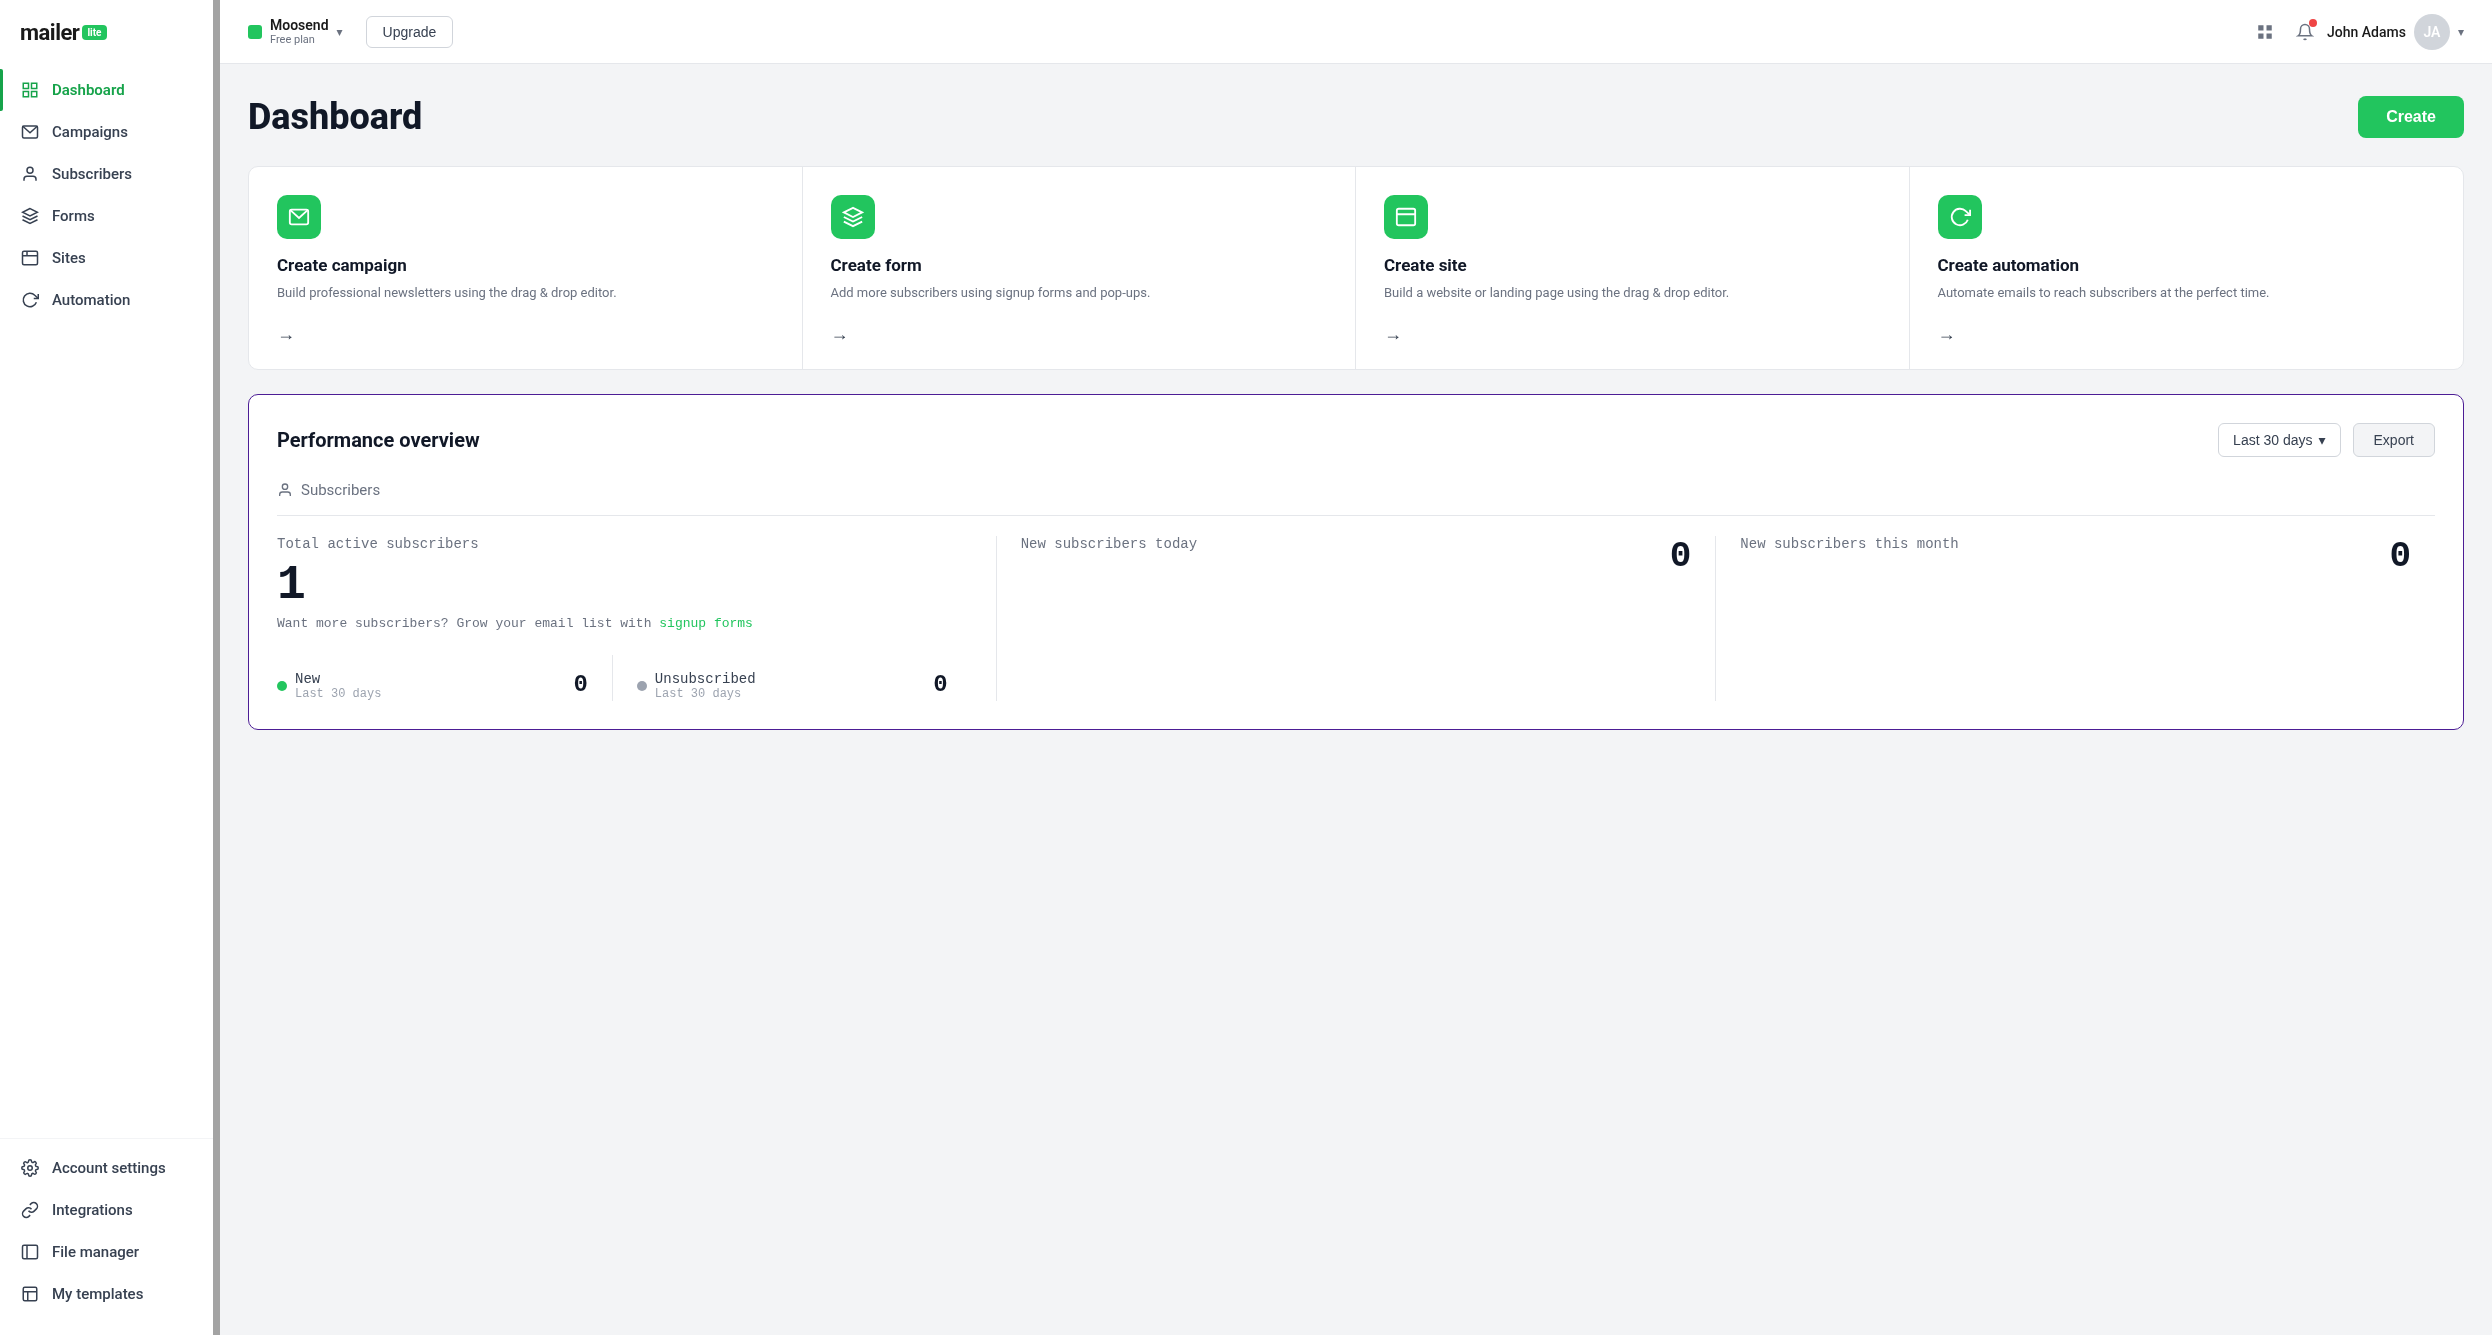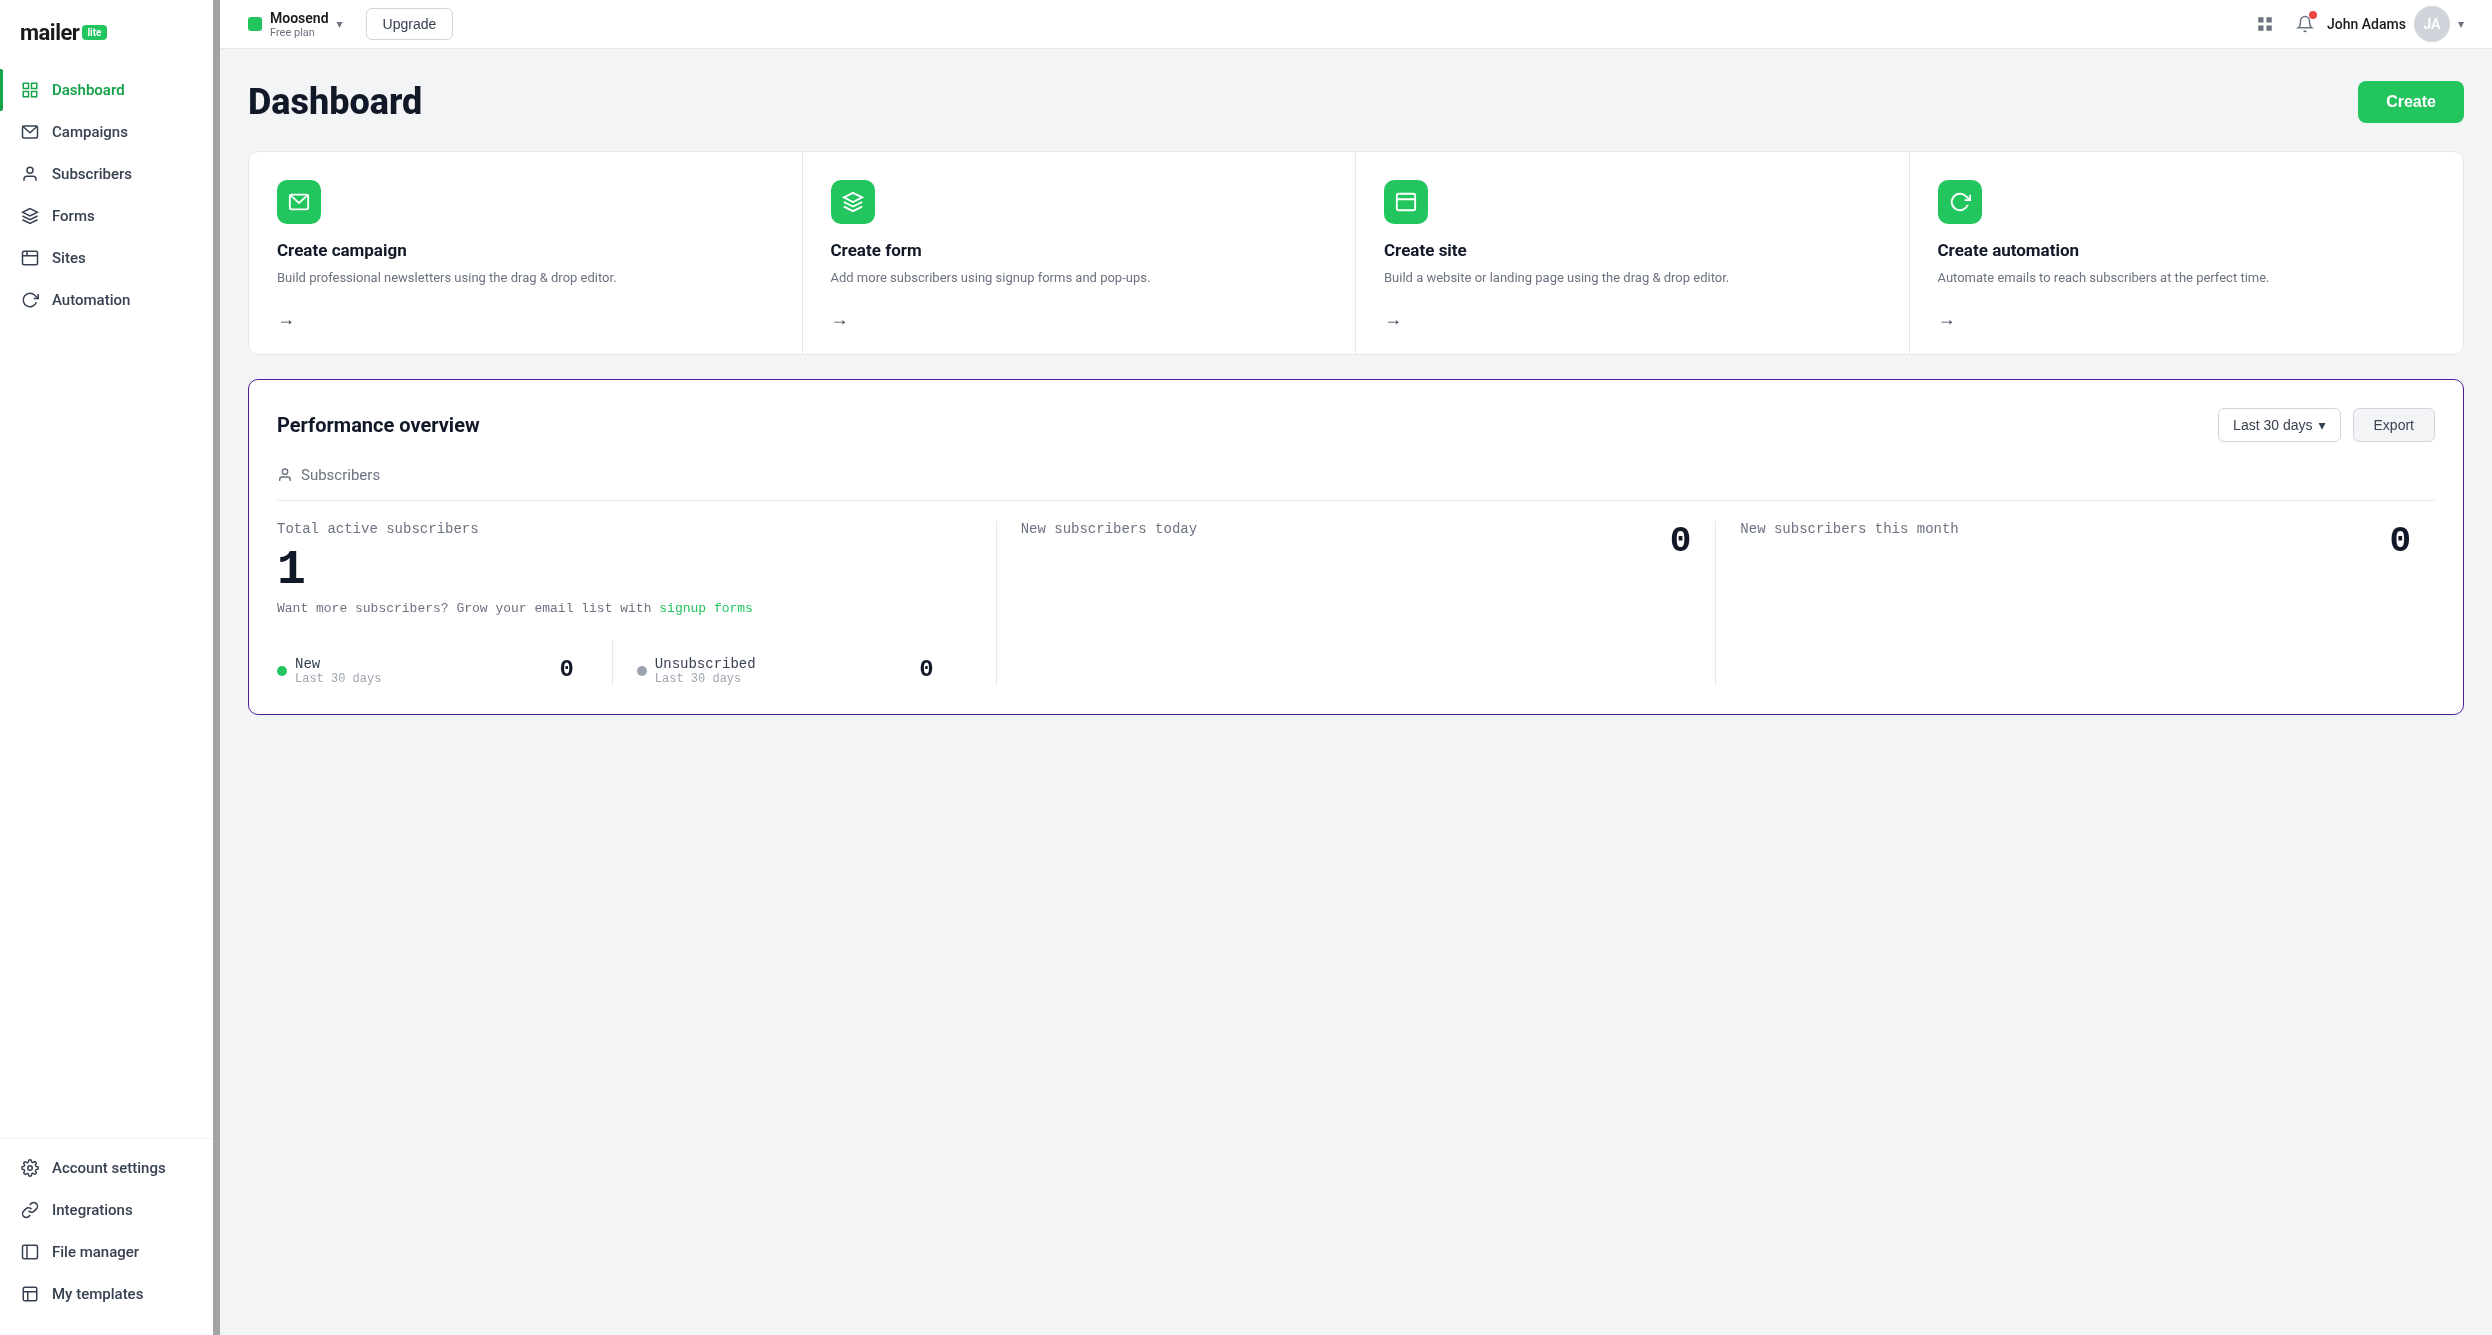--- a/index.html
+++ b/index.html
@@ -89,21 +89,21 @@
       overflow: hidden;
     }
 
     
     .topbar {
       background: #fff;
       border-bottom: 1px solid #e5e7eb;
       display: flex;
       align-items: center;
       padding: 0 28px;
-      height: 49px;
+      height: 64px;
       gap: 16px;
       flex-shrink: 0;
     }
     .workspace-selector {
       display: flex;
       align-items: center;
       gap: 8px;
       cursor: pointer;
     }
     .workspace-dot {
@@ -322,21 +322,21 @@
       margin-bottom: 4px;
     }
     .stat-big { font-size: 48px; }
     .stat-subtext { font-size: 13px; color: #6b7280; }
     .stat-link { color: #22c55e; text-decoration: none; font-size: 13px; }
     .sub-stats { margin-top: 24px; display: grid; grid-template-columns: 1fr 1px 1fr; gap: 0; }
     .sub-stat {
       display: flex;
       align-items: flex-start;
       justify-content: space-between;
-      padding: 16px 38px 0 24px;
+      padding: 16px 24px 0 24px;
     }
     .sub-stat:first-child { padding-left: 0; }
     .sub-stat-info { display: flex; align-items: center; gap: 8px; }
     .dot {
       width: 10px;
       height: 10px;
       border-radius: 50%;
       flex-shrink: 0;
     }
     .dot-green { background: #22c55e; }

